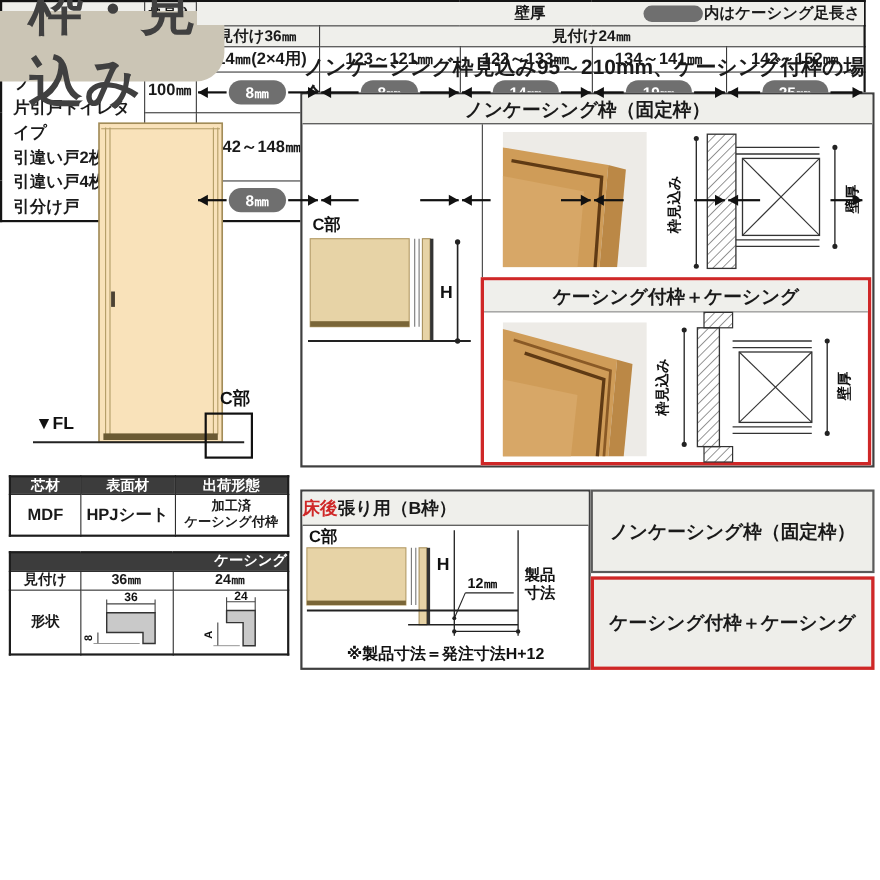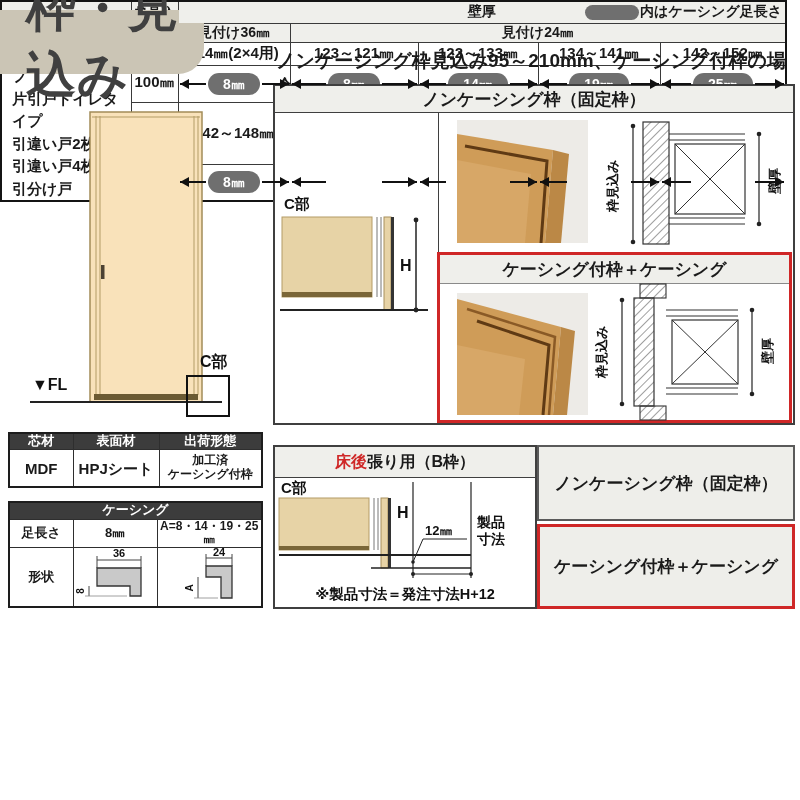--- a/index.html
+++ b/index.html
@@ -21,37 +21,37 @@
   table{border-collapse:collapse;}
   .spec{position:absolute;table-layout:fixed;background:#fff;}
   .spec th,.spec td{border:1px solid #2e2e2e;text-align:center;vertical-align:middle;line-height:1.15;}
   .spec{border:2px solid #1d1d1d;}
   .spec th{background:var(--dark-header);color:#fff;font-size:13px;font-weight:bold;}
   .mat{left:8px;top:432px;width:253px;}
   .mat th{height:16px;}
   .mat td{height:38px;font-size:15px;}
   .mat td.small{font-size:12px;}
   .cas{left:8px;top:501px;width:253px;}
-  .cas th.band{height:17px;}
+  .cas th.band{height:17px;text-align:right;}
   .cas td{height:17px;font-size:13px;}
   .cas td.shape-cell{height:58px;}
 
   
   .box-a{left:273px;top:84px;width:522px;height:341px;border:2px solid #3f3f3f;background:#fff;}
   .box-a .hdr{position:absolute;left:0;top:0;right:0;height:27px;display:flex;border-bottom:1px solid #3f3f3f;background:var(--header-gray);}
   .box-a .hdr .c1{width:163px;border-right:1px solid #3f3f3f;display:flex;align-items:center;justify-content:center;font-size:16px;}
   .box-a .hdr .c2{flex:1;display:flex;align-items:center;justify-content:center;font-size:17px;}
   .box-a .vdiv{position:absolute;left:163px;top:27px;bottom:0;width:1px;background:#3f3f3f;}
   .red-em{color:var(--accent-red);}
   .red-box{position:absolute;left:162px;top:166px;width:355px;height:171px;border:3px solid var(--accent-red);background:#fff;}
   .red-box .hdr2{height:29px;background:var(--header-gray);border-bottom:1px solid #8a8a8a;display:flex;align-items:center;justify-content:center;font-size:17px;}
 
   
   .box-b{left:273px;top:445px;width:264px;height:164px;border:2px solid #3f3f3f;background:#fff;}
-  .box-b .hdr{height:31px;background:var(--header-gray);border-bottom:1px solid #3f3f3f;display:flex;align-items:center;justify-content:center;font-size:16px;}
+  .box-b .hdr{height:31px;background:var(--header-gray);border-bottom:1px solid #3f3f3f;display:flex;align-items:center;font-size:16px;}
   .label-box{left:537px;width:258px;background:#eeeeea;display:flex;align-items:center;justify-content:center;font-size:17px;}
   .label-box.b1{top:445px;height:76px;border:2px solid #5a5a5a;}
   .label-box.b2{top:524px;height:85px;border:3px solid var(--accent-red);}
 
   
   .wall{left:8px;top:628px;width:787px;table-layout:fixed;border:2px solid #141414;}
   .wall th,.wall td{border:1px solid #3a3a3a;text-align:center;vertical-align:middle;}
   .wall th{background:var(--header-gray);font-size:14px;font-weight:bold;}
   .wall .h1{height:22px;}
   .wall .h2 th{height:18px;text-align:center;}
@@ -119,23 +119,23 @@
   <colgroup>
       <col style="width:64px">
       <col style="width:84px">
       <col style="width:105px">
     </colgroup>
   <tbody>
       <tr>
         <th colspan="3" class="band">ケーシング</th>
       </tr>
   <tr>
-    <td>足長さ</td>
-    <td>8㎜</td>
-    <td style="font-size:12px">A=8・14・19・25㎜</td>
+    <td>見付け</td>
+    <td>36㎜</td>
+    <td>24㎜</td>
   </tr>
   <tr>
     <td class="shape-cell">形状</td>
     <td class="shape-cell">
       <svg width="80" height="54">
         <line x1="22" y1="12" x2="66" y2="12" stroke="#444" stroke-width="1"></line>
         <line x1="22" y1="8" x2="22" y2="20" stroke="#444" stroke-width="1"></line>
         <line x1="66" y1="8" x2="66" y2="20" stroke="#444" stroke-width="1"></line>
         <text x="44" y="9" font-size="11" text-anchor="middle">36</text>
         <polygon points="22,20 66,20 66,48 55,48 55,38 22,38" fill="#c9c9c9" stroke="#333" stroke-width="1.3"></polygon>

